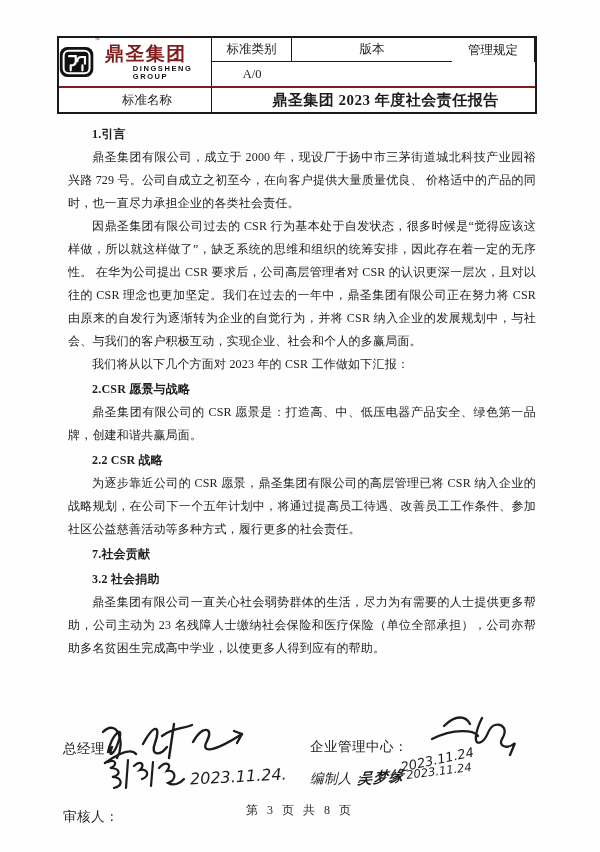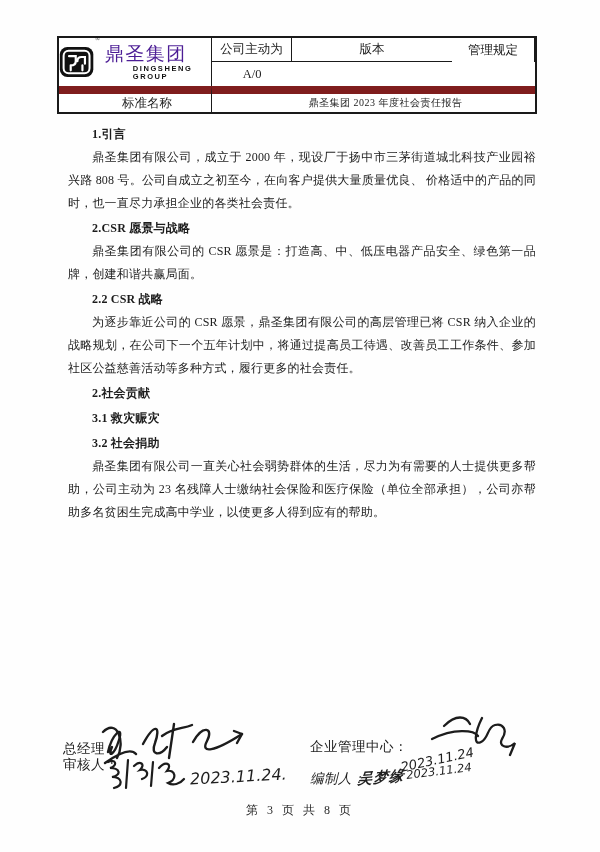--- a/index.html
+++ b/index.html
@@ -14,26 +14,26 @@
     position:absolute; left:57px; top:36px;
     border:2px solid #1a1a1a;
     display:grid;
     grid-template-columns:153px 80px 160px 83px;
     grid-template-rows:24px 24px 26px;
     background:#fff;
   }
   .cell{display:flex; align-items:center; justify-content:center; font-size:12.5px;}
   .b-r{border-right:1.5px solid #1a1a1a;}
   .b-b{border-bottom:1.5px solid #1a1a1a;}
-  .b-t{border-top:8px solid #7f1d1d;padding-left:24px;}
+  .b-t{border-top:2px solid #7f1d1d;padding-left:24px;}
   .c-logo{grid-column:1; grid-row:1 / span 2; gap:5px;}
   .c-name-label{grid-column:1; grid-row:3;}
-  .c-name-val{grid-column:2 / span 3; grid-row:3; font-weight:normal; font-size:10px; letter-spacing:.5px;}
+  .c-name-val{grid-column:2 / span 3; grid-row:3; font-weight:bold; font-size:15px; letter-spacing:.5px;}
   .logo-text{display:flex; flex-direction:column; line-height:1; font-family:"Liberation Sans","DejaVu Sans",sans-serif;}
-  .logo-cn{font-size:19px; font-weight:normal; letter-spacing:1.5px; color:#4c1d95;}
+  .logo-cn{font-size:19px; font-weight:bold; letter-spacing:1.5px; color:#7f1d1d;}
   .logo-en{font-size:7.5px; font-weight:bold; letter-spacing:1.6px; color:#111; margin-top:2px;padding-left:28px;}
   .reg-mark{font-size:6px; align-self:flex-start; margin:-2px 0 0 -4px; color:#111;}
   .mono-num{letter-spacing:.5px;}
   
   .body-text{
     position:absolute; left:68px; top:121px; width:468px;
     font-size:12px; line-height:23px; text-align:justify;
     letter-spacing:.2px;
   }
   .body-text p{margin:0; text-indent:2em;}
@@ -67,55 +67,56 @@
         <rect x="1" y="1" width="40" height="36" rx="9" fill="#111"></rect>
         <rect x="5.5" y="5.5" width="31" height="27" rx="6" fill="none" stroke="#fff" stroke-width="2.4"></rect>
         <path d="M12 12 h8 v6 c0 3.5 -2.5 5 -6 5 M22 18 c0 -3 2 -5 5 -5 h4 v8 M14 23 v6 M28 23 v6" fill="none" stroke="#fff" stroke-width="2.6" stroke-linecap="round"></path>
       </svg>
       <span class="reg-mark">®</span>
       <span class="logo-text">
         <span class="logo-cn">鼎圣集团</span>
         <span class="logo-en">DINGSHENG GROUP</span>
       </span>
     </div>
-    <div class="cell b-r b-b">公司主动为</div>
+    <div class="cell b-r b-b">标准类别</div>
     <div class="cell b-b">版本</div>
     <div class="cell b-r">管理规定</div>
     <div class="cell">A/0</div>
     <div class="cell c-name-label b-t b-r">标准名称</div>
     <div class="cell c-name-val b-t">鼎圣集团 2023 年度社会责任报告</div>
   </div>
 
   <div class="body-text">
     <p class="hd">1.引言</p>
-    <p>鼎圣集团有限公司，成立于 2000 年，现设厂于扬中市三茅街道城北科技产业园裕兴路 808 号。公司自成立之初至今，在向客户提供大量质量优良、 价格适中的产品的同时，也一直尽力承担企业的各类社会责任。</p>
+    <p>鼎圣集团有限公司，成立于 2000 年，现设厂于扬中市三茅街道城北科技产业园裕兴路 729 号。公司自成立之初至今，在向客户提供大量质量优良、 价格适中的产品的同时，也一直尽力承担企业的各类社会责任。</p>
+    <p>因鼎圣集团有限公司过去的 CSR 行为基本处于自发状态，很多时候是“觉得应该这样做，所以就这样做了”，缺乏系统的思维和组织的统筹安排，因此存在着一定的无序性。 在华为公司提出 CSR 要求后，公司高层管理者对 CSR 的认识更深一层次，且对以往的 CSR 理念也更加坚定。我们在过去的一年中，鼎圣集团有限公司正在努力将 CSR 由原来的自发行为逐渐转为企业的自觉行为，并将 CSR 纳入企业的发展规划中，与社会、与我们的客户积极互动，实现企业、社会和个人的多赢局面。</p>
+    <p>我们将从以下几个方面对 2023 年的 CSR 工作做如下汇报：</p>
     <p class="hd">2.CSR 愿景与战略</p>
     <p>鼎圣集团有限公司的 CSR 愿景是：打造高、中、低压电器产品安全、绿色第一品牌，创建和谐共赢局面。</p>
     <p class="hd">2.2 CSR 战略</p>
     <p>为逐步靠近公司的 CSR 愿景，鼎圣集团有限公司的高层管理已将 CSR 纳入企业的战略规划，在公司下一个五年计划中，将通过提高员工待遇、改善员工工作条件、参加社区公益慈善活动等多种方式，履行更多的社会责任。</p>
-    <p class="hd">2.社会贡献</p>
-    <p class="hd">3.1 救灾赈灾</p>
+    <p class="hd">7.社会贡献</p>
     <p class="hd">3.2 社会捐助</p>
     <p>鼎圣集团有限公司一直关心社会弱势群体的生活，尽力为有需要的人士提供更多帮助，公司主动为 23 名残障人士缴纳社会保险和医疗保险（单位全部承担），公司亦帮助多名贫困生完成高中学业，以使更多人得到应有的帮助。</p>
   </div>
 
   <div>
     <span class="sig-label" style="left:63px; top:740px;">总经理：</span>
     <svg class="scribble" style="left:100px; top:716px;" width="150" height="54" viewBox="0 0 150 54">
       <g fill="none" stroke="#1c1c1c" stroke-width="2.4" stroke-linecap="round">
         <path d="M8 36 C12 18 24 8 19 24 C14 40 7 42 12 31"></path>
         <path d="M3 16 C17 2 26 26 17 42 M5 47 C19 37 31 32 36 38"></path>
         <path d="M43 28 C55 6 61 10 55 27 C50 40 60 40 67 31"></path>
         <path d="M74 8 L69 42 M62 20 C73 11 83 13 92 9"></path>
         <path d="M93 26 C103 8 114 12 107 25 C100 38 114 36 142 18"></path>
         <path d="M142 18 L134 15 M142 18 L137 27"></path>
       </g>
     </svg>
 
-    <span class="sig-label" style="left:63px; top:756px;">审核人：</span>
+    <span class="sig-label" style="left:63px; top:808px;">审核人：</span>
     <svg class="scribble" style="left:101px; top:756px;" width="86" height="38" viewBox="0 0 86 38">
       <g fill="none" stroke="#1c1c1c" stroke-width="2.2" stroke-linecap="round">
         <path d="M7 6 C15 2 17 10 9 12 C19 12 21 19 11 21 C21 21 23 29 13 32"></path>
         <path d="M27 4 L25 32"></path>
         <path d="M33 10 C39 4 45 8 39 14 C47 12 49 20 41 23"></path>
         <path d="M52 6 L50 30"></path>
         <path d="M58 12 C64 5 72 7 66 15 C74 13 77 23 67 27 C72 30 79 28 83 23"></path>
       </g>
     </svg>
     <span class="hand" style="left:190px; top:767px; font-size:16px; transform:rotate(-3deg);">2023.11.24.</span>

